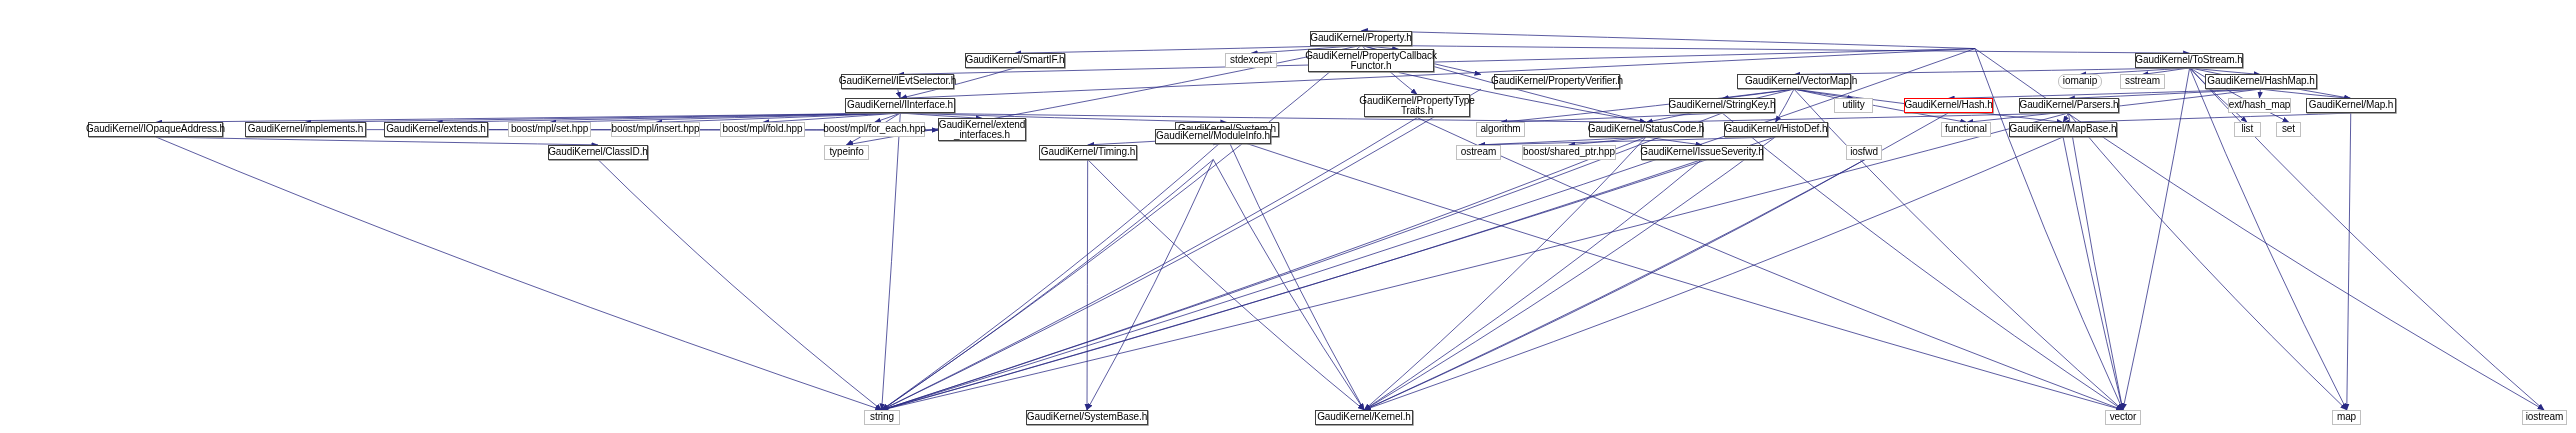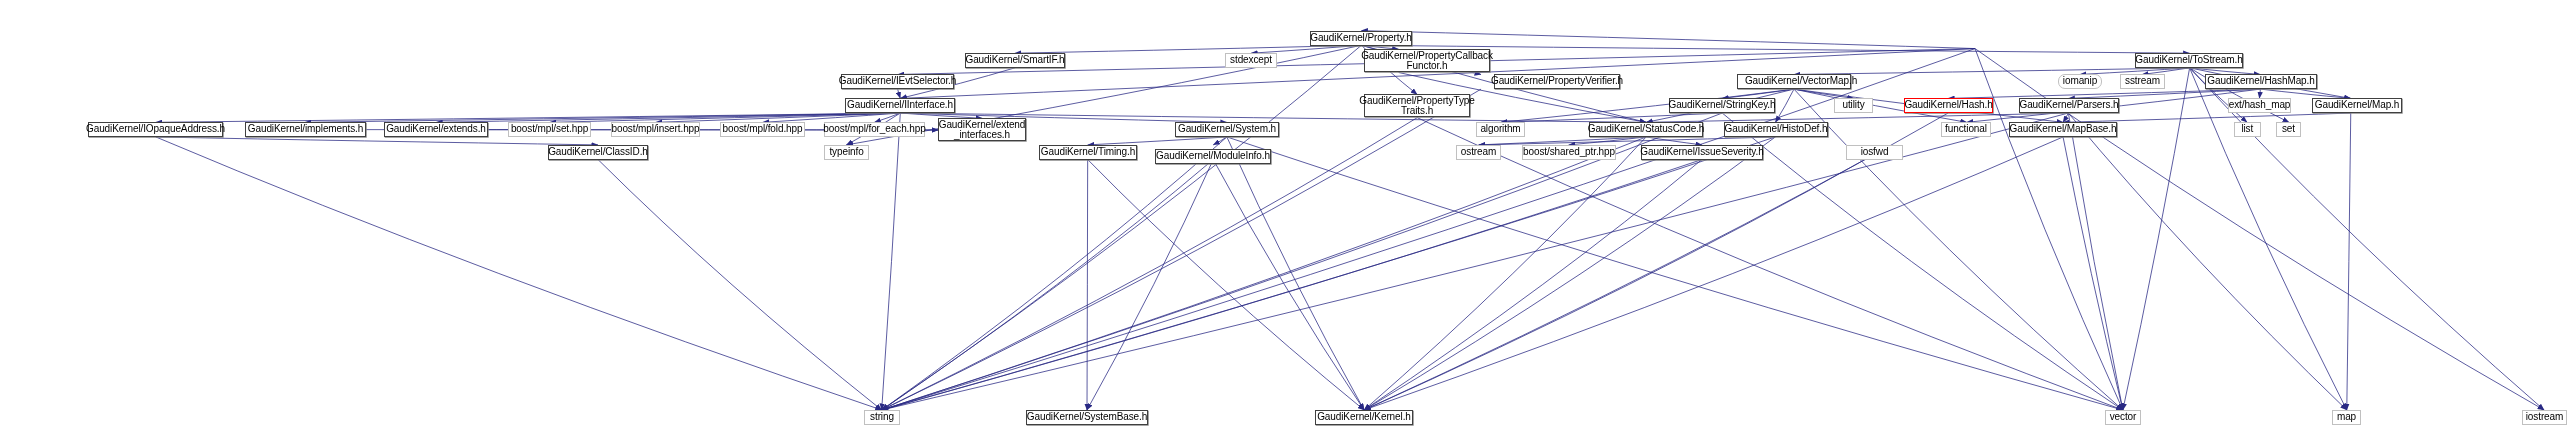--- a/index.html
+++ b/index.html
@@ -149,63 +149,63 @@
       <path d="M1826,240 Q1741.45,428.5 1636,617" fill="none" stroke="#292984" stroke-width="1.15" marker-end="url(#ar)"></path>
       <path d="M1826,240 Q1927.015,428.5 2053,617" fill="none" stroke="#292984" stroke-width="1.15" marker-end="url(#ar)"></path>
       <path d="M1826,240 Q1603.945,428.5 1327,617" fill="none" stroke="#292984" stroke-width="1.15" marker-end="url(#ar)"></path>
       <path d="M900,240 Q1090.015,428.5 1327,617" fill="none" stroke="#292984" stroke-width="1.15" marker-end="url(#ar)"></path>
       <path d="M2932,170 Q2540.845,393.5 2053,617" fill="none" stroke="#292984" stroke-width="1.15" marker-end="url(#ar)"></path>
       <path d="M2807,240 Q2471.47,428.5 2053,617" fill="none" stroke="#292984" stroke-width="1.15" marker-end="url(#ar)"></path>
     </svg>
     <div class="node hdr" style="left: 1310px; top: 31px; width: 102px; height: 14.6px;">GaudiKernel/Property.h</div>
     <div class="node hdr" style="left: 965px; top: 53px; width: 100px; height: 14.6px; text-align: right;">GaudiKernel/SmartIF.h</div>
     <div class="node sys" style="left: 1225px; top: 53px; width: 52px; height: 14.6px;">stdexcept</div>
-    <div class="node hdr" style="left: 1364px; top: 49px; width: 126px; height: 23px;">GaudiKernel/PropertyCallback
+    <div class="node hdr" style="left: 1308px; top: 49px; width: 126px; height: 23px;">GaudiKernel/PropertyCallback
 Functor.h</div>
     <div class="node hdr" style="left: 2135px; top: 53px; width: 108px; height: 14.6px;">GaudiKernel/ToStream.h</div>
     <div class="node hdr" style="left: 841px; top: 74px; width: 113px; height: 14.6px;">GaudiKernel/IEvtSelector.h</div>
     <div class="node hdr" style="left: 1494px; top: 74px; width: 126px; height: 14.6px;">GaudiKernel/PropertyVerifier.h</div>
     <div class="node hdr" style="left: 1737px; top: 74px; width: 114px; height: 14.6px; padding-left: 16px;">GaudiKernel/VectorMap.h</div>
     <div class="node sys" style="left: 2058px; top: 74px; width: 44px; height: 14.6px; border-radius: 7px;">iomanip</div>
     <div class="node sys" style="left: 2120px; top: 74px; width: 45px; height: 14.6px;">sstream</div>
     <div class="node hdr" style="left: 2205px; top: 74px; width: 112px; height: 14.6px;">GaudiKernel/HashMap.h</div>
     <div class="node hdr" style="left: 845px; top: 98px; width: 110px; height: 14.6px;">GaudiKernel/IInterface.h</div>
     <div class="node hdr" style="left: 1364px; top: 94px; width: 106px; height: 23px;">GaudiKernel/PropertyType
 Traits.h</div>
     <div class="node hdr" style="left: 1669px; top: 98px; width: 106px; height: 14.6px;">GaudiKernel/StringKey.h</div>
     <div class="node sys" style="left: 1834px; top: 98px; width: 39px; height: 14.6px;">utility</div>
     <div class="node hdr hot" style="left: 1904px; top: 98px; width: 89px; height: 14.6px;">GaudiKernel/Hash.h</div>
     <div class="node hdr" style="left: 2019px; top: 98px; width: 100px; height: 14.6px;">GaudiKernel/Parsers.h</div>
     <div class="node sys" style="left: 2228px; top: 98px; width: 63px; height: 14.6px;">ext/hash_map</div>
-    <div class="node hdr" style="left: 2306px; top: 98px; width: 90px; height: 14.6px; margin-left: 6px;">GaudiKernel/Map.h</div>
+    <div class="node hdr" style="left: 2306px; top: 98px; width: 90px; height: 14.6px;">GaudiKernel/Map.h</div>
     <div class="node hdr" style="left: 88px; top: 122px; width: 135px; height: 14.6px;">GaudiKernel/IOpaqueAddress.h</div>
     <div class="node hdr" style="left: 245px; top: 122px; width: 121px; height: 14.6px;">GaudiKernel/implements.h</div>
     <div class="node hdr" style="left: 384px; top: 122px; width: 104px; height: 14.6px;">GaudiKernel/extends.h</div>
     <div class="node sys" style="left: 508px; top: 122px; width: 83px; height: 14.6px;">boost/mpl/set.hpp</div>
     <div class="node sys" style="left: 611px; top: 122px; width: 89px; height: 14.6px;">boost/mpl/insert.hpp</div>
     <div class="node sys" style="left: 720px; top: 122px; width: 85px; height: 14.6px;">boost/mpl/fold.hpp</div>
     <div class="node sys" style="left: 824px; top: 122px; width: 101px; height: 14.6px;">boost/mpl/for_each.hpp</div>
     <div class="node hdr" style="left: 938px; top: 118px; width: 88px; height: 23px;">GaudiKernel/extend
 _interfaces.h</div>
     <div class="node hdr" style="left: 1175px; top: 122px; width: 104px; height: 14.6px;">GaudiKernel/System.h</div>
     <div class="node sys" style="left: 1476px; top: 122px; width: 49px; height: 14.6px;">algorithm</div>
     <div class="node hdr" style="left: 1589px; top: 122px; width: 114px; height: 14.6px;">GaudiKernel/StatusCode.h</div>
     <div class="node hdr" style="left: 1724px; top: 122px; width: 104px; height: 14.6px;">GaudiKernel/HistoDef.h</div>
     <div class="node sys" style="left: 1941px; top: 122px; width: 50px; height: 14.6px;">functional</div>
     <div class="node hdr" style="left: 2009px; top: 122px; width: 108px; height: 14.6px;">GaudiKernel/MapBase.h</div>
     <div class="node sys" style="left: 2234px; top: 122px; width: 26.6px; height: 14.6px;">list</div>
     <div class="node sys" style="left: 2276px; top: 122px; width: 25px; height: 14.6px;">set</div>
     <div class="node hdr" style="left: 548px; top: 145px; width: 100px; height: 14.6px;">GaudiKernel/ClassID.h</div>
     <div class="node sys" style="left: 824px; top: 145px; width: 45px; height: 14.6px;">typeinfo</div>
     <div class="node hdr" style="left: 1039px; top: 145px; width: 98px; height: 14.6px;">GaudiKernel/Timing.h</div>
-    <div class="node hdr" style="left: 1155px; top: 149px; width: 116px; height: 14.6px;">GaudiKernel/ModuleInfo.h</div>
+    <div class="node hdr" style="left: 1155px; top: 129px; width: 116px; height: 14.6px;">GaudiKernel/ModuleInfo.h</div>
     <div class="node sys" style="left: 1456px; top: 145px; width: 45px; height: 14.6px;">ostream</div>
     <div class="node sys" style="left: 1522px; top: 145px; width: 94px; height: 14.6px;">boost/shared_ptr.hpp</div>
     <div class="node hdr" style="left: 1641px; top: 145px; width: 122px; height: 14.6px;">GaudiKernel/IssueSeverity.h</div>
-    <div class="node sys" style="left: 1846px; top: 145px; width: 57px; height: 14.6px;">iosfwd</div>
+    <div class="node sys" style="left: 1846px; top: 145px; width: 36px; height: 14.6px;">iosfwd</div>
     <div class="node sys" style="left: 864px; top: 410px; width: 36px; height: 14.6px;">string</div>
     <div class="node hdr" style="left: 1026px; top: 410px; width: 122px; height: 14.6px;">GaudiKernel/SystemBase.h</div>
     <div class="node hdr" style="left: 1315px; top: 410px; width: 98px; height: 14.6px;">GaudiKernel/Kernel.h</div>
     <div class="node sys" style="left: 2105px; top: 410px; width: 36px; height: 14.6px;">vector</div>
     <div class="node sys" style="left: 2332px; top: 410px; width: 29px; height: 14.6px;">map</div>
     <div class="node sys" style="left: 2522px; top: 410px; width: 45px; height: 14.6px;">iostream</div>
   </div>
 
 
 </body></html>

